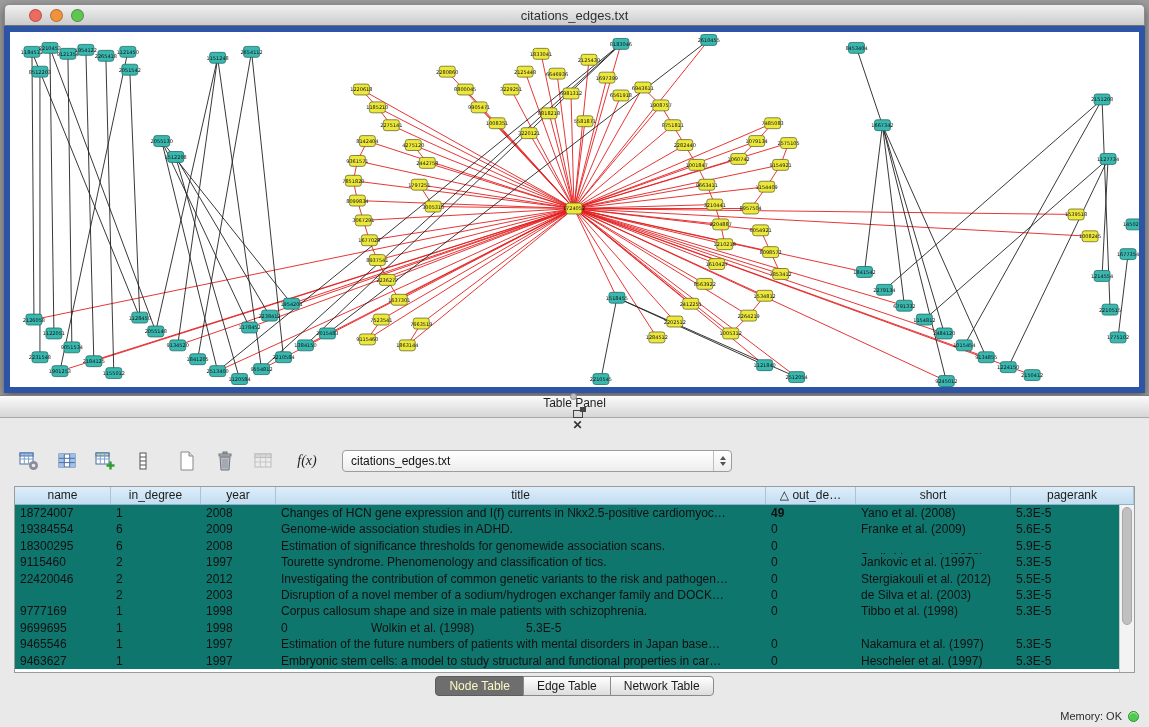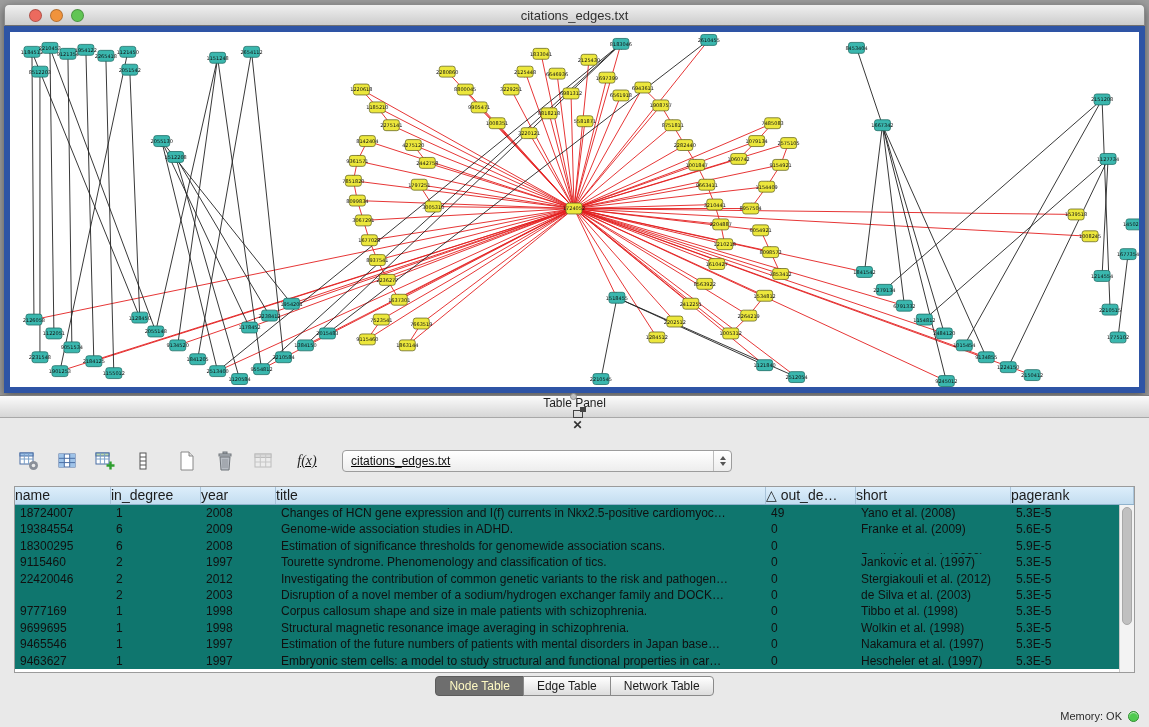--- a/index.html
+++ b/index.html
@@ -36,40 +36,40 @@
   .panel-header { height:22px; background:linear-gradient(#fbfbfb,#d6d6d6);
     border-bottom:1px solid #a8a8a8; display:flex; align-items:center;
     padding:0 10px; font-size:12px; color:#1d1d1d;flex-direction:column; }
   .panel-header .spacer { flex:1; }
   .ph-btn { width:18px; height:16px; display:flex; align-items:center;
     justify-content:center; margin-left:6px; color:#333; font-size:12px; }
   .float-glyph { width:10px; height:8px; border:1.5px solid #444; position:relative; }
   .float-glyph:after { content:""; position:absolute; right:-4px; top:-4px;
     width:6px; height:5px; background:#444; }
   
-  .toolbar { margin-top:28px; padding:0 14px; display:flex; align-items:center; gap:8px; height:30px;text-decoration:underline; }
+  .toolbar { margin-top:28px; padding:0 14px; display:flex; align-items:center; gap:8px; height:30px; }
   .tbtn { width:30px; height:28px; display:flex; align-items:center; justify-content:center; border-radius:4px; }
   .fx-label { font-family:"Liberation Serif",serif; font-style:italic; font-size:14px; color:#222; }
   .combo { margin-left:12px; width:390px; height:22px; border:1px solid #9c9c9c;
     border-radius:4px; background:linear-gradient(#ffffff,#ededed);
     display:flex; align-items:center; font-size:12px; color:#111;
     box-shadow:inset 0 1px 0 #fff; }
   .combo .val { flex:1; padding:0 8px; white-space:nowrap; overflow:hidden; }
   .combo .arrows { width:18px; height:100%; border-left:1px solid #bdbdbd;
     display:flex; flex-direction:column; align-items:center; justify-content:center; }
   .combo .arrows i { display:block; width:0; height:0; border-left:3.5px solid transparent;
     border-right:3.5px solid transparent; }
   .combo .arrows .up { border-bottom:4px solid #555; margin-bottom:2px; }
   .combo .arrows .dn { border-top:4px solid #555; }
   
   .table-wrap { position:relative; margin:10px 14px 0; height:187px;
     border:1px solid #9b9b9b; background:#fff; overflow:hidden; }
   .thead { display:flex; height:18px; background:linear-gradient(#ddeefb,#c3ddf0);
     border-bottom:1px solid #8fb2cc; }
-  .th { font-size:14px; color:#1c1c1c; text-align:left; line-height:17px;
+  .th { font-size:12px; color:#1c1c1c; text-align:center; line-height:17px;
     border-right:1px solid #a9c3d9; overflow:hidden; white-space:nowrap; }
   .tbody { position:absolute; left:0; right:15px; top:18px; bottom:0; overflow:hidden; }
   .tr { display:flex; height:16.4px; background:#0f766e; }
   .td { font-size:12px; color:#101010; line-height:16px; padding-left:5px;
     overflow:hidden; white-space:nowrap; }
   .vscroll { position:absolute; top:18px; right:0; bottom:0; width:15px;
     background:#f3f3f3; border-left:1px solid #c9c9c9; }
   .vthumb { position:absolute; left:2px; right:2px; top:2px; height:118px;
     border-radius:6px; background:#c0c0c0; border:1px solid #a8a8a8; }
   
@@ -842,21 +842,21 @@
         <div class="th" style="width: 90px;">△ out_de…</div>
         <div class="th" style="width: 155px;">short</div>
         <div class="th" style="width: 100px; flex: 1 1 0%;">pagerank</div>
       </div>
     <div class="tbody" id="tbody">
         <div class="tr">
           <div class="td" style="width: 96px;">18724007</div>
           <div class="td" style="width: 90px;">1</div>
           <div class="td" style="width: 75px;">2008</div>
           <div class="td" style="width: 490px;">Changes of HCN gene expression and I(f) currents in Nkx2.5-positive cardiomyoc…</div>
-          <div class="td" style="width: 90px;">49</div>
+          <div class="td" style="width: 90px; font-weight: bold;">49</div>
           <div class="td" style="width: 155px;">Yano et al. (2008)</div>
           <div class="td" style="width: 100px; flex: 1 1 0%;">5.3E-5</div>
         </div>
         <div class="tr">
           <div class="td" style="width: 96px;">19384554</div>
           <div class="td" style="width: 90px;">6</div>
           <div class="td" style="width: 75px;">2009</div>
           <div class="td" style="width: 490px;">Genome-wide association studies in ADHD.</div>
           <div class="td" style="width: 90px;">0</div>
           <div class="td" style="width: 155px;">Franke et al. (2009)</div>
@@ -904,21 +904,20 @@
           <div class="td" style="width: 75px;">1998</div>
           <div class="td" style="width: 490px;">Corpus callosum shape and size in male patients with schizophrenia.</div>
           <div class="td" style="width: 90px;">0</div>
           <div class="td" style="width: 155px;">Tibbo et al. (1998)</div>
           <div class="td" style="width: 100px; flex: 1 1 0%;">5.3E-5</div>
         </div>
         <div class="tr">
           <div class="td" style="width: 96px;">9699695</div>
           <div class="td" style="width: 90px;">1</div>
           <div class="td" style="width: 75px;">1998</div>
-          <div class="td" style="width: 490px;">Structural magnetic resonance image averaging in schizophrenia.</div>
           <div class="td" style="width: 90px;">0</div>
           <div class="td" style="width: 155px;">Wolkin et al. (1998)</div>
           <div class="td" style="width: 100px; flex: 1 1 0%;">5.3E-5</div>
         </div>
         <div class="tr">
           <div class="td" style="width: 96px;">9465546</div>
           <div class="td" style="width: 90px;">1</div>
           <div class="td" style="width: 75px;">1997</div>
           <div class="td" style="width: 490px;">Estimation of the future numbers of patients with mental disorders in Japan base…</div>
           <div class="td" style="width: 90px;">0</div>

